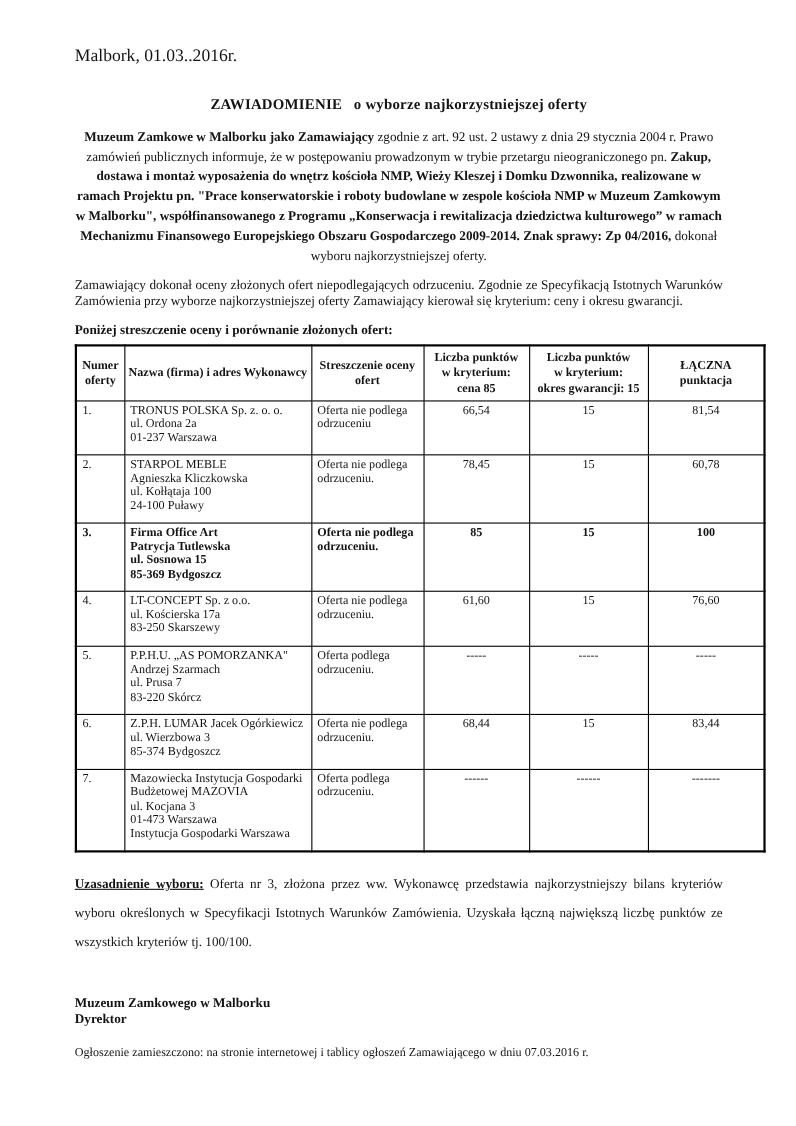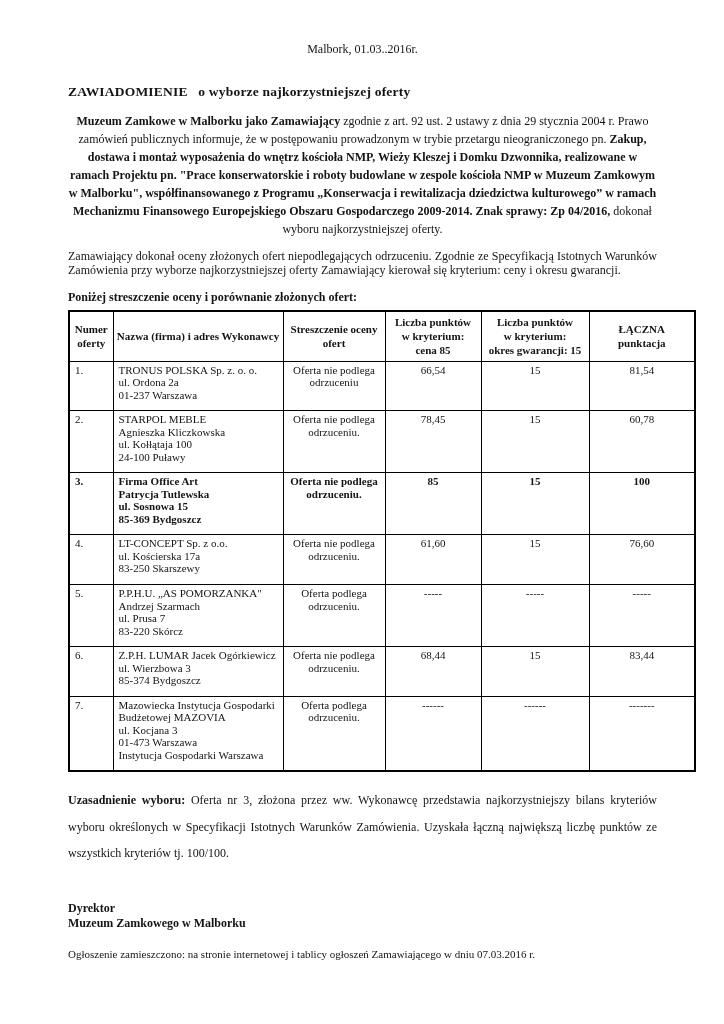--- a/index.html
+++ b/index.html
@@ -13,29 +13,30 @@
     color: #141414;
   }
   .page {
     box-sizing: border-box;
     width: 724px;
     height: 1024px;
     padding: 42px 0 0 68px;
   }
 
   .date {
-    font-size: 12px;
-    text-align: center;
+    font-size: 16px;
+    text-align: left;
     width: 589px;
   }
   .title {
     width: 589px;
     margin: 27px 0 0 0;
     font-size: 13.5px;
     font-weight: bold;
+    text-align: center;
     white-space: pre-wrap;
     letter-spacing: 0.2px;
   }
   .intro {
     width: 589px;
     margin: 12px 0 0 0;
     font-size: 12px;
     line-height: 1.5;
     text-align: center;
   }
@@ -75,33 +76,34 @@
     line-height: 1.28;
   }
   table.offers td {
     border: 1px solid #000;
     vertical-align: top;
     white-space: pre-line;
     padding: 2px 5px 9px 5px;
     line-height: 1.14;
   }
   td.col-num { text-align: left; padding-left: 7px; }
-  td.col-summary { text-align: center; }
+  td.col-summary { text-align: left; }
   td.col-points { text-align: center; vertical-align: middle; padding-bottom: 3px; }
   tr.bold-row td { font-weight: bold; }
 
   .justification {
     width: 589px;
     margin: 15px 0 0 0;
     font-size: 12px;
     line-height: 2.2;
     text-align: justify;
   }
   .justification .label {
     font-weight: bold;
+    text-decoration: underline;
   }
   .signature {
     margin-top: 34px;
     font-size: 12px;
     font-weight: bold;
     line-height: 1.32;
   }
   .footer-note {
     width: 589px;
     margin: 16px 0 0 0;
@@ -232,19 +234,19 @@
           <td class="col-points">------</td>
           <td class="col-points">------</td>
           <td class="col-points">-------</td>
         </tr>
       </tbody>
   </table>
 
   <p class="justification"><span class="label">Uzasadnienie wyboru:</span><span> Oferta nr 3, złożona przez ww. Wykonawcę przedstawia najkorzystniejszy bilans kryteriów wyboru określonych w Specyfikacji Istotnych Warunków Zamówienia. Uzyskała łączną największą liczbę punktów ze wszystkich kryteriów tj. 100/100.</span></p>
 
   <div class="signature">
+    <div>Muzeum Zamkowego w Malborku</div>
     <div>Dyrektor</div>
-    <div>Muzeum Zamkowego w Malborku</div>
   </div>
 
   <p class="footer-note">Ogłoszenie zamieszczono: na stronie internetowej i tablicy ogłoszeń Zamawiającego w dniu 07.03.2016 r.</p>
 
 </div>
 
 </body></html>

